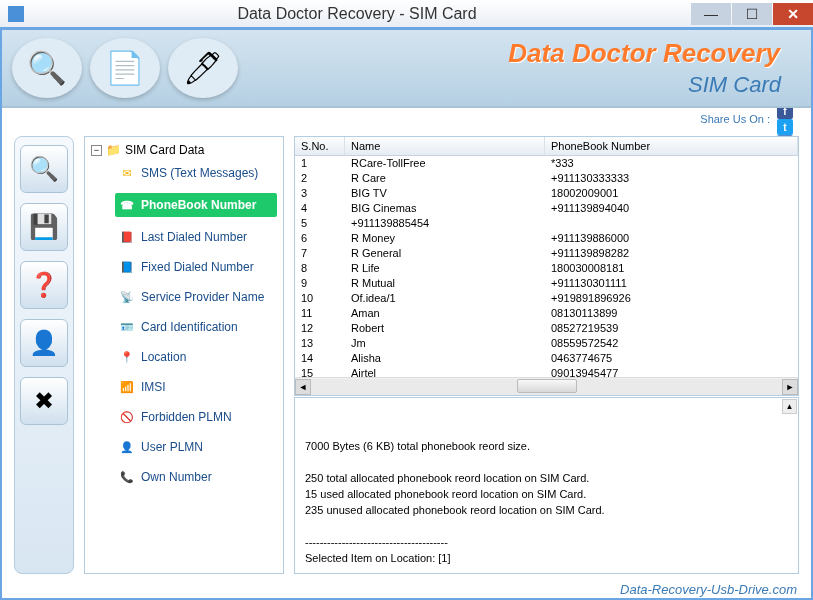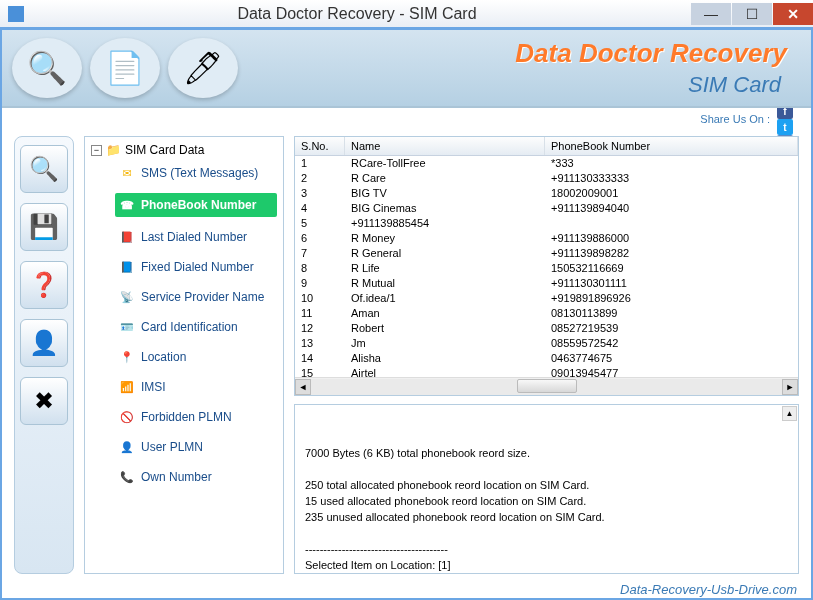--- a/index.html
+++ b/index.html
@@ -10,41 +10,41 @@
 .titlebar .title { flex: 1; text-align: center; color: #333; font-size: 16px; }
 .win-btn { width: 40px; height: 22px; display: flex; align-items: center; justify-content: center; margin-left: 1px; cursor: pointer; font-size: 14px; }
 .win-min, .win-max { background: #c7d2e0; color: #333; }
 .win-close { background: #c7472e; color: #fff; font-weight: bold; }
 
 .frame { border: 2px solid #6ba6e4; height: 572px; background: #fff; }
 
 .header-banner { height: 78px; background: linear-gradient(#d4e4f0, #b5d0e3); border-bottom: 2px solid #aac4d6; position: relative; display: flex; align-items: center; padding-left: 10px; }
 .header-icons { display: flex; gap: 8px; }
 .header-icon { width: 70px; height: 60px; border-radius: 50%; background: #e0ecf5; box-shadow: 0 2px 4px rgba(0,0,0,0.2); display:flex; align-items:center; justify-content:center; font-size:32px; }
-.header-title { position: absolute; right: 24px; top: 8px; font-size: 26px; font-weight: bold; font-style: italic; color: #ff7a2a; text-shadow: 1px 1px #fff; }
+.header-title { position: absolute; right: 31px; top: 8px; font-size: 26px; font-weight: bold; font-style: italic; color: #ff7a2a; text-shadow: 1px 1px #fff; }
 .header-sub { position: absolute; right: 30px; top: 42px; font-size: 22px; font-style: italic; color: #3a7ab5; }
 
 .share-row { height: 22px; display: flex; justify-content: flex-end; align-items: center; padding-right: 18px; gap: 3px; font-size: 11px; }
 .share-row .lbl { color: #3a7ab5; margin-right: 4px; margin-left: 36px; }
 .share-ic { width: 16px; height: 16px; border-radius: 2px; color:#fff; font-size:10px; display:flex; align-items:center; justify-content:center; font-weight:bold; }
 
 .content { display: flex; padding: 6px 12px 12px 12px; gap: 10px; height: 456px; }
 
 .sidebar { width: 60px; background: linear-gradient(#f5f9fd, #d8e6f2); border: 1px solid #b5cde0; border-radius: 8px; display: flex; flex-direction: column; align-items: center; padding: 8px 0; gap: 10px; }
 .side-btn { width: 48px; height: 48px; background: linear-gradient(#fff, #d0e0ee); border: 1px solid #aac4d6; border-radius: 6px; display:flex; align-items:center; justify-content:center; font-size:24px; cursor:pointer; }
 
 .tree-panel { width: 200px; border: 1px solid #b5cde0; background: #fff; padding: 6px; overflow-y: auto; }
 .tree-root { display:flex; align-items:center; gap:4px; margin-bottom:6px; }
 .tree-toggle { width:11px; height:11px; border:1px solid #888; font-size:9px; line-height:9px; text-align:center; cursor:pointer; }
 .tree-items { margin-left: 24px; display:flex; flex-direction:column; gap: 10px; }
 .tree-item { display:flex; align-items:center; gap:6px; cursor:pointer; padding:2px 4px; color:#1a4d8a; }
 .tree-item .ti-icon { width:16px; height:16px; display:flex; align-items:center; justify-content:center; font-size:11px; }
 .tree-item.selected { background:#1ec96b; color:#fff; border-radius:2px; padding:4px; font-weight:bold; }
 
-.right-col { flex:1; display:flex; flex-direction:column; gap:8px; }
+.right-col { flex:1; display:flex; flex-direction:column; gap:1px; }
 .table-box { border:1px solid #b5cde0; height: 260px; display:flex; flex-direction:column; }
 .tbl-head { display:flex; background:linear-gradient(#fdfdfd,#e5ecf3); border-bottom:1px solid #c7d2e0; font-size:11px; }
 .tbl-head > div { padding:3px 6px; border-right:1px solid #d8e0e8; }
 .tbl-body { flex:1; overflow:hidden; font-size:11px; }
 .tbl-row { display:flex; padding:0 0; line-height:15px; }
 .tbl-row > div { padding:0 6px; overflow:hidden; white-space:nowrap; }
 .col-sno { width:50px; }
 .col-name { width:200px; }
 .col-num { flex:1; }
 .hscroll { height:18px; background:#f0f0f0; border-top:1px solid #ddd; display:flex; align-items:center; }
@@ -191,21 +191,21 @@
               <div class="col-num">+911139886000</div>
             </div>
             <div class="tbl-row">
               <div class="col-sno">7</div>
               <div class="col-name">R General</div>
               <div class="col-num">+911139898282</div>
             </div>
             <div class="tbl-row">
               <div class="col-sno">8</div>
               <div class="col-name">R Life</div>
-              <div class="col-num">150532116669</div>
+              <div class="col-num">180030008181</div>
             </div>
             <div class="tbl-row">
               <div class="col-sno">9</div>
               <div class="col-name">R Mutual</div>
               <div class="col-num">+911130301111</div>
             </div>
             <div class="tbl-row">
               <div class="col-sno">10</div>
               <div class="col-name">Of.idea/1</div>
               <div class="col-num">+919891896926</div>

